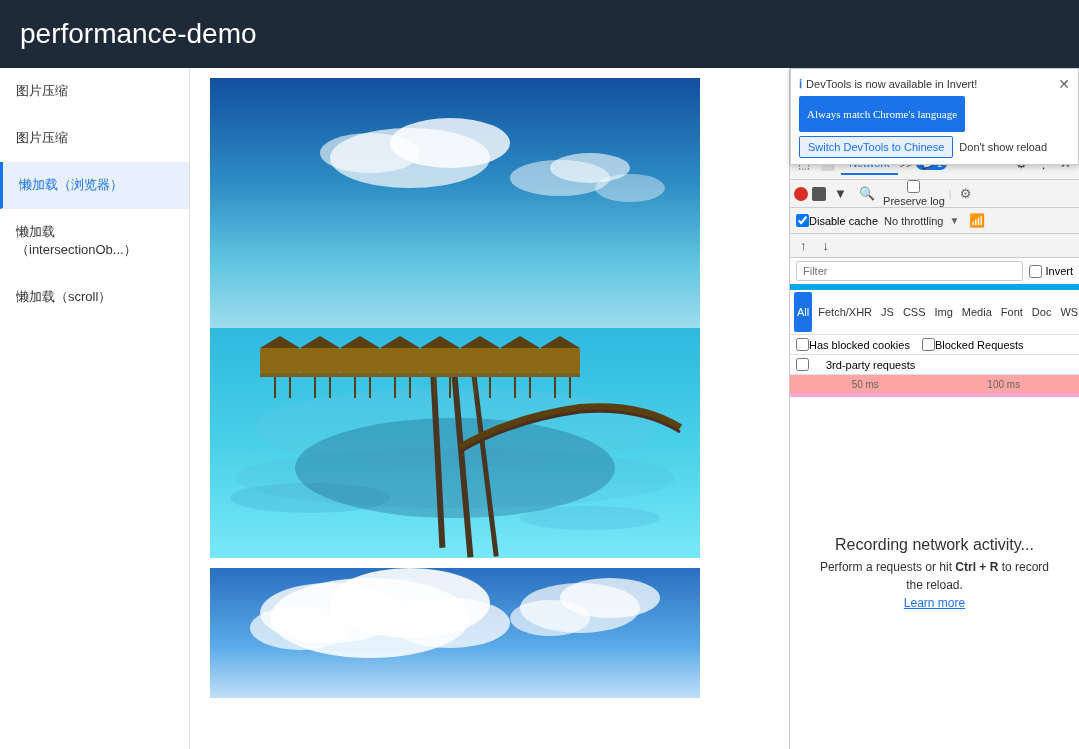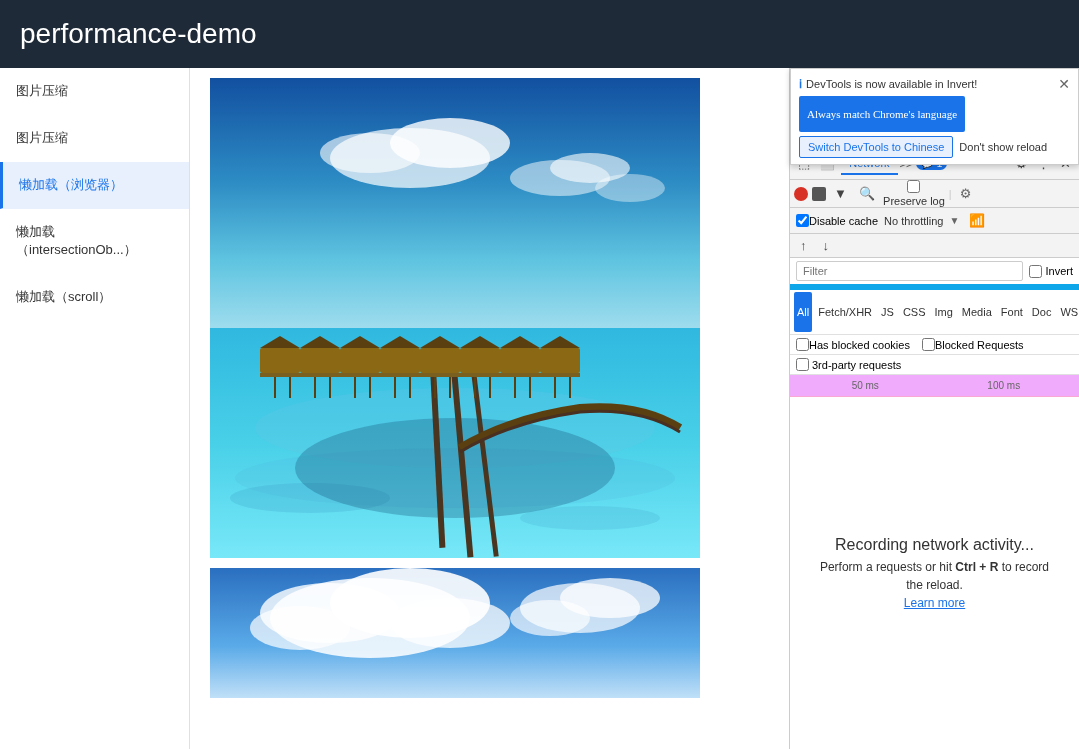--- a/index.html
+++ b/index.html
@@ -357,29 +357,29 @@
       display: flex;
       align-items: center;
       background: #fff;
       border-bottom: 1px solid #e0e0e0;
       padding: 3px 6px;
       font-size: 11px;
     }
     .check-item2 {
       display: flex;
       align-items: center;
-      gap: 3px;
+      gap: 17px;
     }
 
     
     .devtools-timeline-header {
       display: flex;
       align-items: center;
-      background: #f0abfc;
-      border-bottom: 1px solid #f9a8d4;
+      background: #fca5a5;
+      border-bottom: 4px solid #f9a8d4;
       padding: 2px 6px;
       font-size: 10px;
       color: #666;
       height: 22px;
     }
     .timeline-label {
       flex: 1;
       text-align: center;
     }
     .timeline-label2 {

